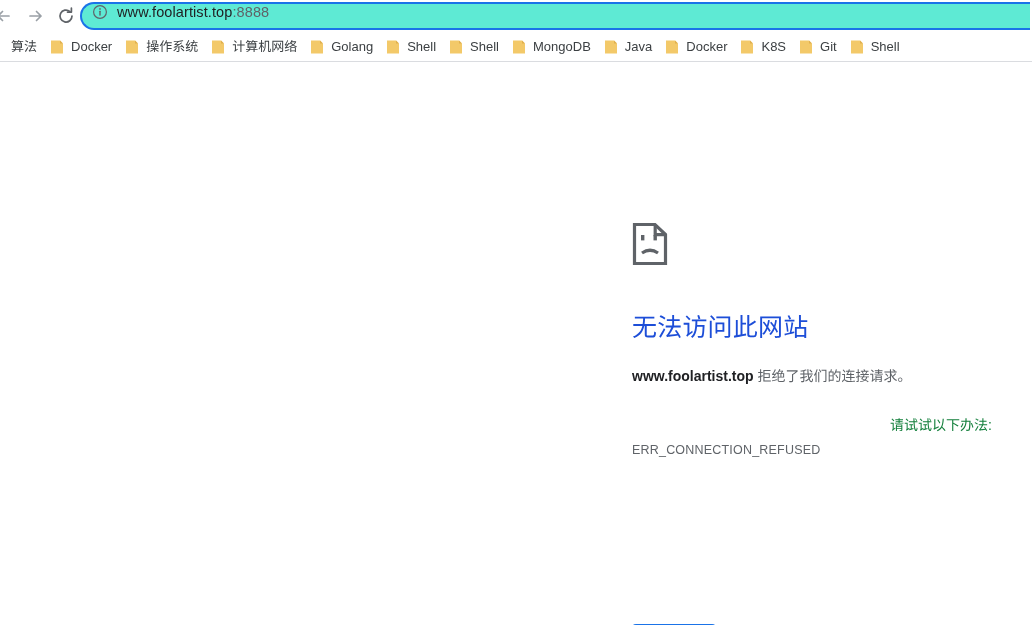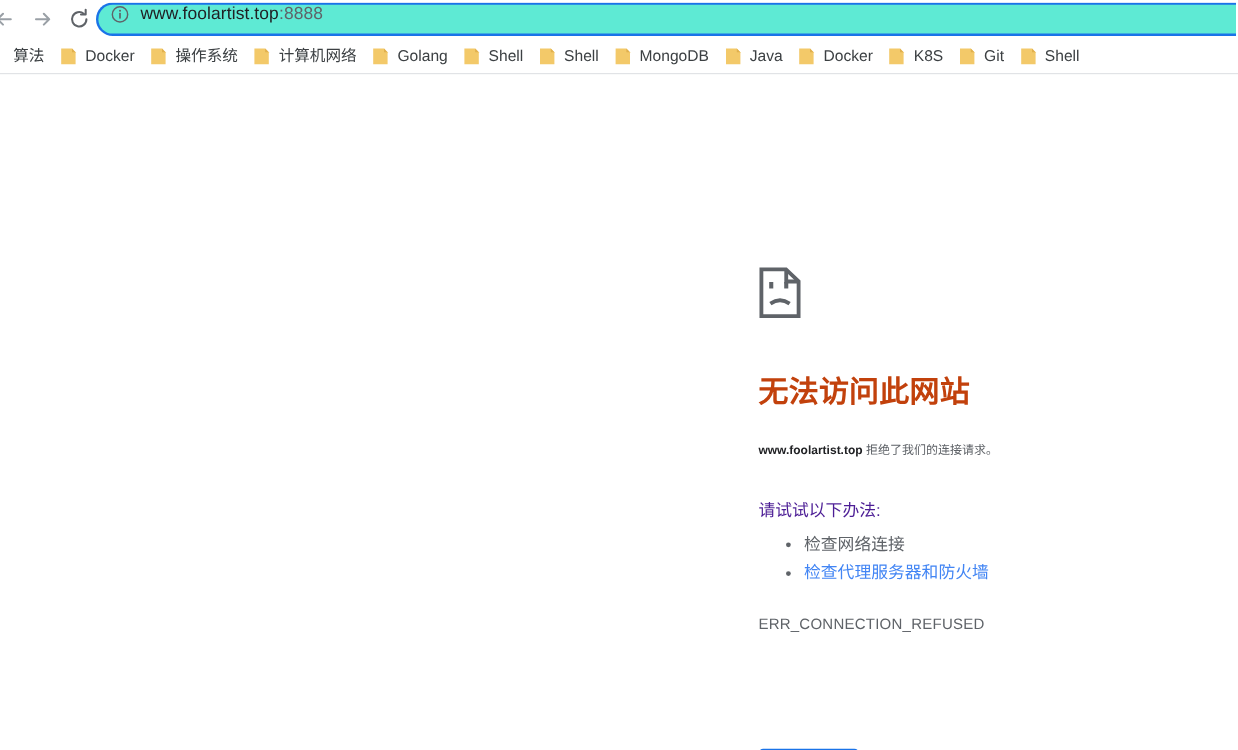--- a/index.html
+++ b/index.html
@@ -139,40 +139,41 @@
   }
   .doc-icon {
     display: block;
     width: 36px;
     height: 44px;
     margin-bottom: 45px;
   }
   .err-title {
     font-size: 25px;
     line-height: 32px;
-    color: #c2410c;
-    font-weight: bold;
+    color: #1d4ed8;
+    font-weight: normal;
     margin: 0 0 22px 0;
     letter-spacing: 0.2px;
   }
   .err-sub {
-    font-size: 10px;
+    font-size: 14px;
     line-height: 22px;
     color: #5f6368;
     margin: 0 0 28px 0;
   }
   .err-sub .host {
     color: #202124;
     font-weight: bold;
   }
   .err-suggest-title {
     font-size: 14px;
     line-height: 20px;
-    color: #4c1d95;
+    color: #15803d;
     margin: 0 0 6px 0;
+    text-align: right;
   }
   .err-list {
     margin: 0 0 22px 0;
     padding-left: 38px;
     list-style: disc;
   }
   .err-list li {
     font-size: 14px;
     line-height: 24px;
     color: #5f6368;
@@ -356,24 +357,20 @@
       <rect x="21.5" y="13" width="3.4" height="5.4" fill="#5f6368"></rect>
       <path d="M10 31 Q18 25.5 26 31" fill="none" stroke="#5f6368" stroke-width="3.2" stroke-linecap="butt"></path>
     </svg>
 
     <h1 class="err-title">无法访问此网站</h1>
 
     <p class="err-sub"><span class="host">www.foolartist.top</span><span> 拒绝了我们的连接请求。</span></p>
 
     <p class="err-suggest-title">请试试以下办法:</p>
 
-    <ul class="err-list">
-        <li><span>检查网络连接</span></li>
-        <li><a href="#">检查代理服务器和防火墙</a></li>
-      </ul>
 
     <p class="err-code">ERR_CONNECTION_REFUSED</p>
 
   </div>
 
   <button class="reload-btn">重新加载</button>
 
 </div>
 
 </body></html>

